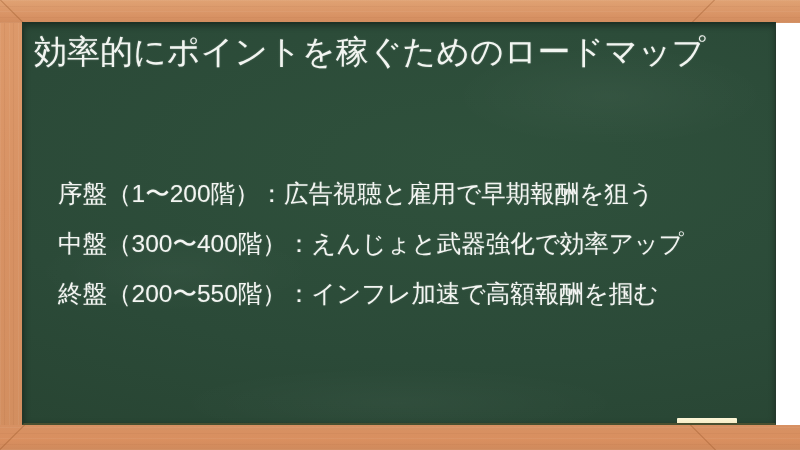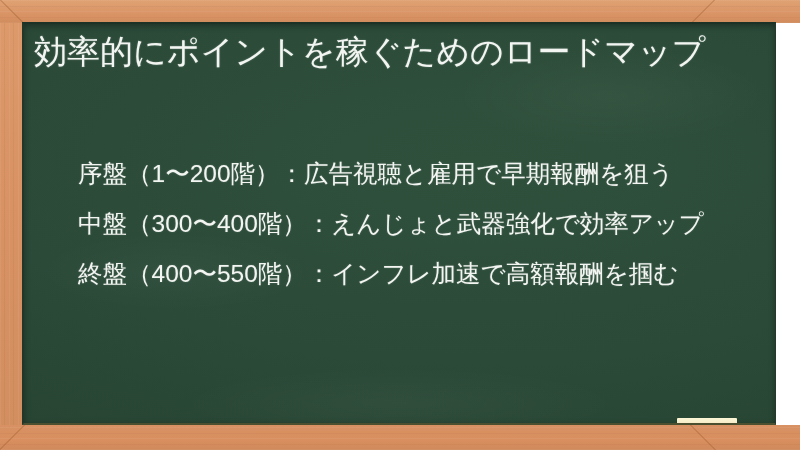--- a/index.html
+++ b/index.html
@@ -129,23 +129,22 @@
     font-size: 33px;
     line-height: 45px;
     letter-spacing: 0px;
     text-shadow: 0 0 2px rgba(255,255,255,0.28);
     white-space: normal;
   }
 
   #items {
     position: absolute;
     left: 34px;
-    top: 131px;
+    top: 151px;
     width: 700px;
-    margin-left: 20px;
   }
   .item {
     color: #f3f5f2;
     font-size: 24.5px;
     line-height: 38px;
     margin-bottom: 12px;
     text-shadow: 0 0 2px rgba(255,255,255,0.22);
   }
 
   
@@ -182,18 +181,18 @@
     </div>
 
   <div id="board">
     <div id="board-dust"></div>
 
     <div id="title">効率的にポイントを稼ぐためのロードマップ</div>
 
     <div id="items">
       <div class="item">序盤（1〜200階）：広告視聴と雇用で早期報酬を狙う</div>
       <div class="item">中盤（300〜400階）：えんじょと武器強化で効率アップ</div>
-      <div class="item">終盤（400〜550階）：インフレ加速で高額報酬を掴む</div>
+      <div class="item">終盤（200〜550階）：インフレ加速で高額報酬を掴む</div>
     </div>
 
     <div id="chalk"></div>
   </div>
 </div>
 
 </body></html>

